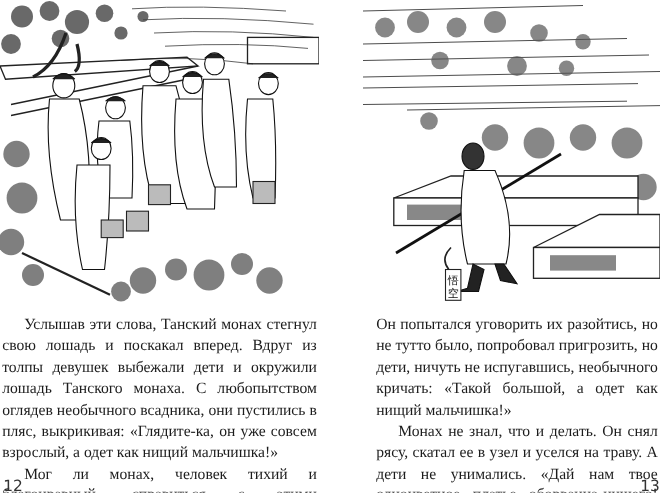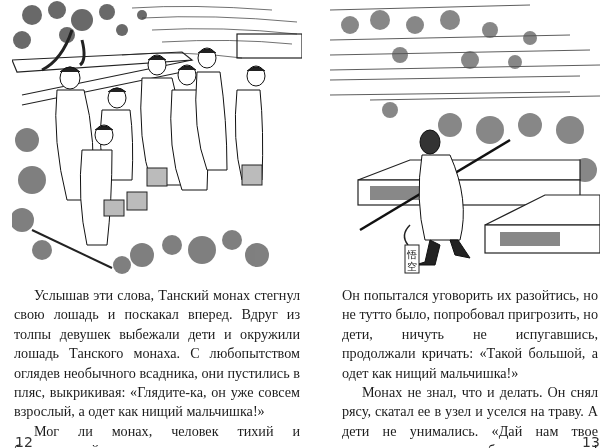--- a/index.html
+++ b/index.html
@@ -2,21 +2,21 @@
 <html><head>
 <meta charset="utf-8">
 <style>
   * { margin: 0; padding: 0; box-sizing: border-box; }
   html, body { width: 600px; height: 448px; background: #ffffff; overflow: hidden; }
   body { position: relative; font-family: "DejaVu Serif", "Liberation Serif", serif; color: #1a1a1a; }
 
   .spread { position: absolute; left: 0; top: 0; width: 600px; height: 448px; }
 
   .page { position: absolute; top: 0; height: 448px; }
-  .page-left { left: 12px; width: 300px; }
+  .page-left { left: 0; width: 300px; }
   .page-right { left: 300px; width: 300px; }
 
   .illustration { position: absolute; background: #ffffff; overflow: hidden; }
   .page-left .illustration { left: 0; top: 0; width: 290px; height: 277px; }
   .page-right .illustration { left: 330px; top: 0; width: 270px; height: 277px; }
 
   .illustration svg { width: 100%; height: 100%; display: block; }
 
   .text-block {
     position: absolute;
@@ -186,20 +186,20 @@
         </g>
         <path d="M80 225 Q70 235 78 245" stroke="#222" stroke-width="1.5" fill="none"></path>
 
         <rect x="75" y="245" width="14" height="28" fill="#fff" stroke="#222" stroke-width="1"></rect>
         <text x="82" y="258" font-size="10" text-anchor="middle" fill="#111" font-family="DejaVu Sans, sans-serif">悟</text>
         <text x="82" y="270" font-size="10" text-anchor="middle" fill="#111" font-family="DejaVu Sans, sans-serif">空</text>
       </svg>
     </div>
 
     <div class="text-block" style="left:42px;">
-      <p class="para noindent">Он попытался уговорить их разойтись, но не тутто было, попробовал пригрозить, но дети, ничуть не испугавшись, продолжали кричать: «Такой большой, а одет как нищий мальчишка!»</p>
+      <p class="para noindent">Он попытался уговорить их разойтись, но не тутто было, попробовал пригрозить, но дети, ничуть не испугавшись, необычного кричать: «Такой большой, а одет как нищий мальчишка!»</p>
       <p class="para indent">Монах не знал, что и делать. Он снял рясу, скатал ее в узел и уселся на траву. А дети не унимались. «Дай нам твое одноцветное платье оборванца-нищего! — кричали они. — А не дашь, мы пойдем домой и попросим наших мам сшить платья</p>
     </div>
 
     <div class="page-number" style="left:282px;">13</div>
   </div>
 
 </div>
 
 </body></html>

